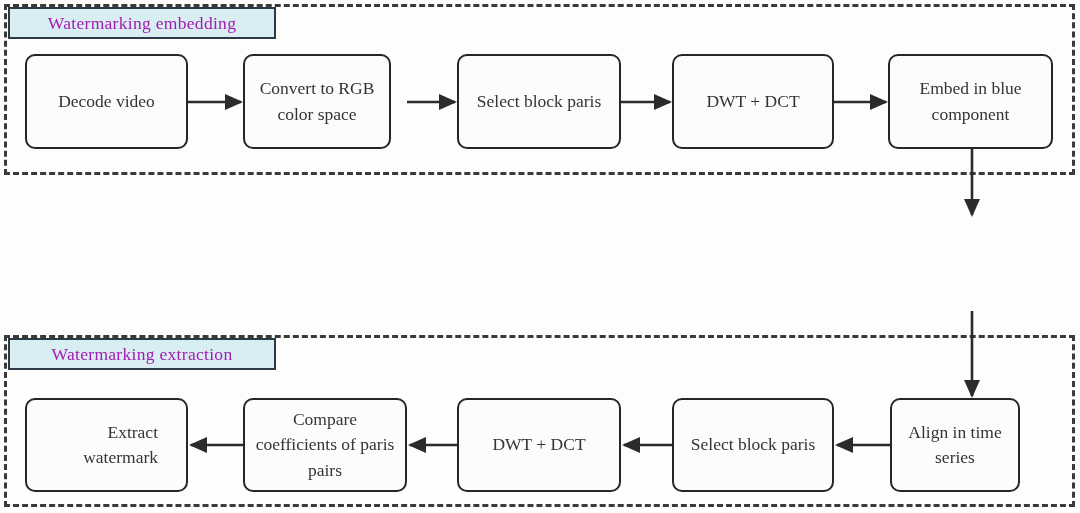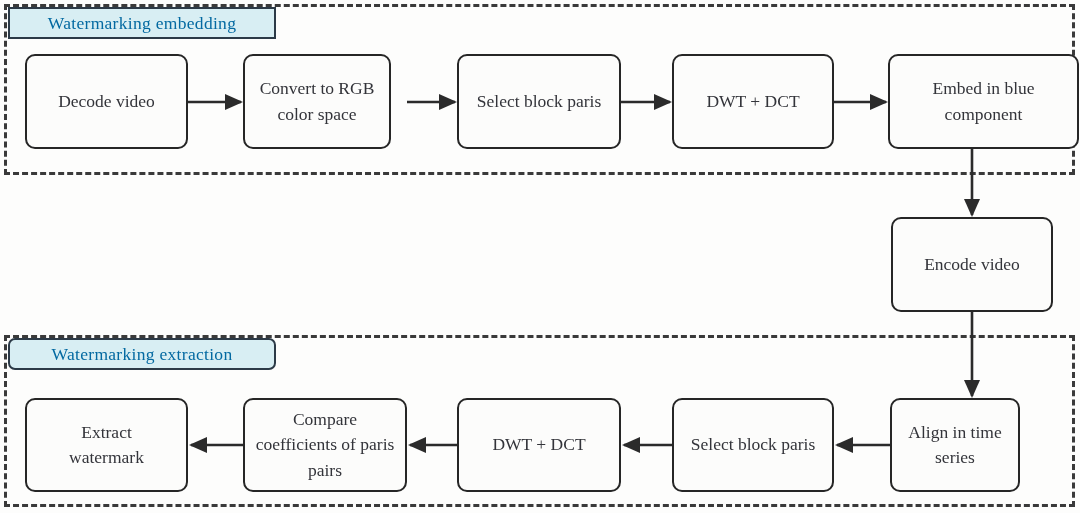--- a/index.html
+++ b/index.html
@@ -26,40 +26,40 @@
   .section-label {
     position: absolute;
     z-index: 3;
     background: #d8eef3;
     border: 2px solid #2c3a47;
     box-sizing: border-box;
     display: flex;
     align-items: center;
     justify-content: center;
     font-size: 17.5px;
-    color: #0369a1;
+    color: #a21caf;
     letter-spacing: 0.3px;
   }
   .node {
     position: absolute;
     z-index: 3;
     background: #fcfcfb;
     border: 2.5px solid #262626;
     border-radius: 10px;
     box-sizing: border-box;
     display: flex;
     align-items: center;
     justify-content: center;
     text-align: center;
     font-size: 17.5px;
     line-height: 1.45;
     color: #33343a;
     padding: 0 10px;
   }
-  .node.narrow-text { padding: 0 28px; }
+  .node.narrow-text { padding: 0 28px; text-align: right; }
   svg.arrows {
     position: absolute;
     left: 0;
     top: 0;
     z-index: 2;
   }
 </style>
 </head>
 <body>
 
@@ -83,29 +83,28 @@
     <line x1="972" y1="149" x2="972" y2="215" stroke="#2b2b2b" stroke-width="2.6" marker-end="url(#ah)"></line>
     <line x1="972" y1="311" x2="972" y2="396" stroke="#2b2b2b" stroke-width="2.6" marker-end="url(#ah)"></line>
 
     <line x1="890" y1="445" x2="837" y2="445" stroke="#2b2b2b" stroke-width="2.6" marker-end="url(#ah)"></line>
     <line x1="672" y1="445" x2="624" y2="445" stroke="#2b2b2b" stroke-width="2.6" marker-end="url(#ah)"></line>
     <line x1="457" y1="445" x2="410" y2="445" stroke="#2b2b2b" stroke-width="2.6" marker-end="url(#ah)"></line>
     <line x1="243" y1="445" x2="191" y2="445" stroke="#2b2b2b" stroke-width="2.6" marker-end="url(#ah)"></line>
   </svg>
 
   <div class="section-label" style="left:8px; top:7px; width:268px; height:32px;">Watermarking embedding</div>
-  <div class="section-label" style="left:8px; top:338px; width:268px; height:32px;border-radius:7px;">Watermarking extraction</div>
+  <div class="section-label" style="left:8px; top:338px; width:268px; height:32px;">Watermarking extraction</div>
 
   <div class="node" style="left:25px; top:54px; width:163px; height:95px;">Decode video</div>
   <div class="node" style="left:243px; top:54px; width:148px; height:95px;">Convert to RGB color space</div>
   <div class="node" style="left:457px; top:54px; width:164px; height:95px;">Select block paris</div>
   <div class="node" style="left:672px; top:54px; width:162px; height:95px;">DWT + DCT</div>
-  <div class="node" style="left:888px; top:54px; width:191px; height:95px;">Embed in blue component</div>
+  <div class="node" style="left:888px; top:54px; width:165px; height:95px;">Embed in blue component</div>
 
-  <div class="node" style="left:891px; top:217px; width:162px; height:95px;">Encode video</div>
 
   <div class="node narrow-text" style="left:25px; top:398px; width:163px; height:94px;">Extract watermark</div>
   <div class="node" style="left:243px; top:398px; width:164px; height:94px;">Compare coefficients of paris pairs</div>
   <div class="node" style="left:457px; top:398px; width:164px; height:94px;">DWT + DCT</div>
   <div class="node" style="left:672px; top:398px; width:162px; height:94px;">Select block paris</div>
   <div class="node" style="left:890px; top:398px; width:130px; height:94px;">Align in time series</div>
 
 </div>
 
 </body></html>

